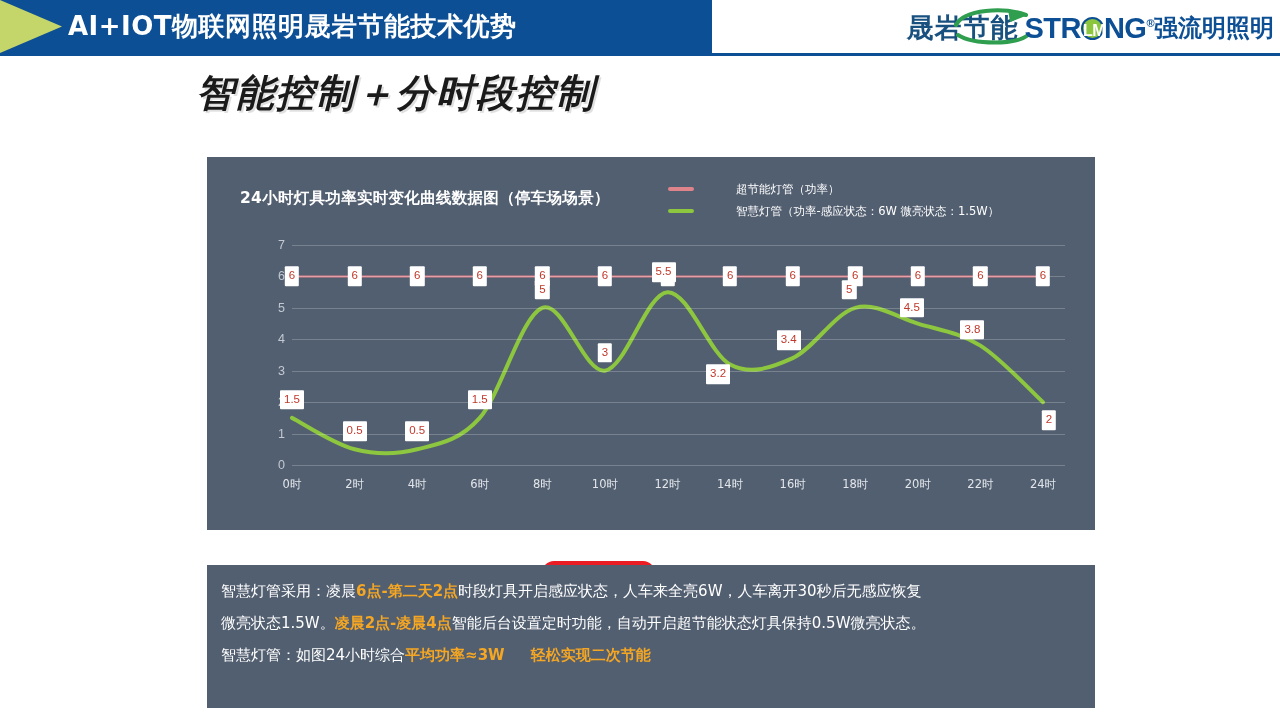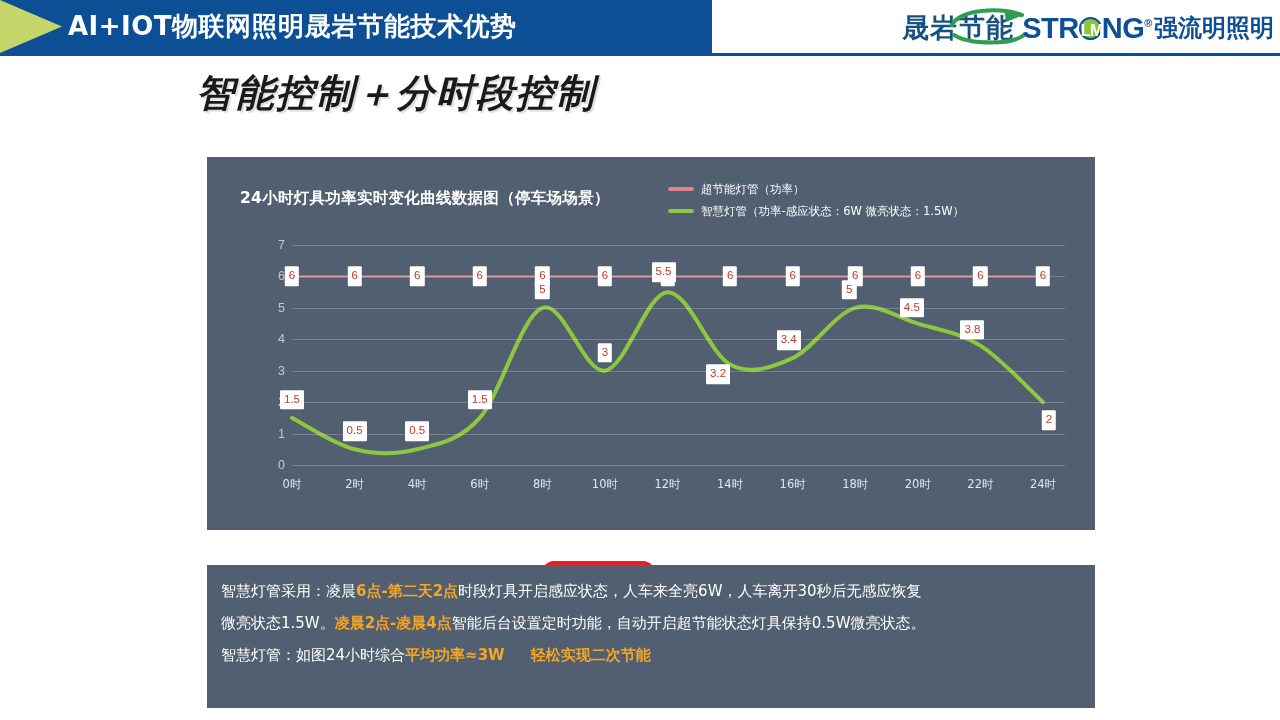--- a/index.html
+++ b/index.html
@@ -31,21 +31,21 @@
   }
   .header-underline {
     position: absolute; left: 0; top: 53px; width: 1280px; height: 3px;
     background: #0d4f95;
   }
 
   
   .logo-area {
     position: absolute; right: 6px; top: 4px; width: 372px; height: 48px;
     background: #ffffff;
-    display: flex; align-items: center; justify-content: space-between;
+    display: flex; align-items: center; justify-content: flex-end;
   }
   .logo-cn {
     position: relative;
     color: #18507f; font-weight: bold; font-size: 27px;
     letter-spacing: 1px; margin-right: 6px;
     font-family: "DejaVu Sans", "Liberation Sans", sans-serif;
   }
   .logo-swoosh {
     position: absolute; left: 44px; top: -5px; width: 84px; height: 40px;
     pointer-events: none;
@@ -81,21 +81,21 @@
     position: absolute; left: 207px; top: 157px; width: 888px; height: 373px;
     background: #525f70;
   }
   .chart-title {
     position: absolute; left: 33px; top: 31px;
     color: #ffffff; font-size: 15.5px; font-weight: bold;
     letter-spacing: 0.3px; white-space: nowrap;
     font-family: "DejaVu Sans", "Liberation Sans", sans-serif;
   }
   .legend { position: absolute; left: 461px; top: 22px; }
-  .legend-row { display: flex; align-items: center; height: 20px; margin-bottom: 2px; }
+  .legend-row { display: flex; align-items: center; height: 20px; margin-bottom: 2px; gap: 35px; }
   .legend-swatch { width: 26px; height: 4px; border-radius: 2px; margin-right: 7px; }
   .legend-label {
     color: #ffffff; font-size: 11.5px; white-space: nowrap;
     font-family: "DejaVu Sans", "Liberation Sans", sans-serif;
   }
 
   
   .plot {
     position: absolute; left: 62px; top: 88px; width: 796px; height: 220px;
   }

